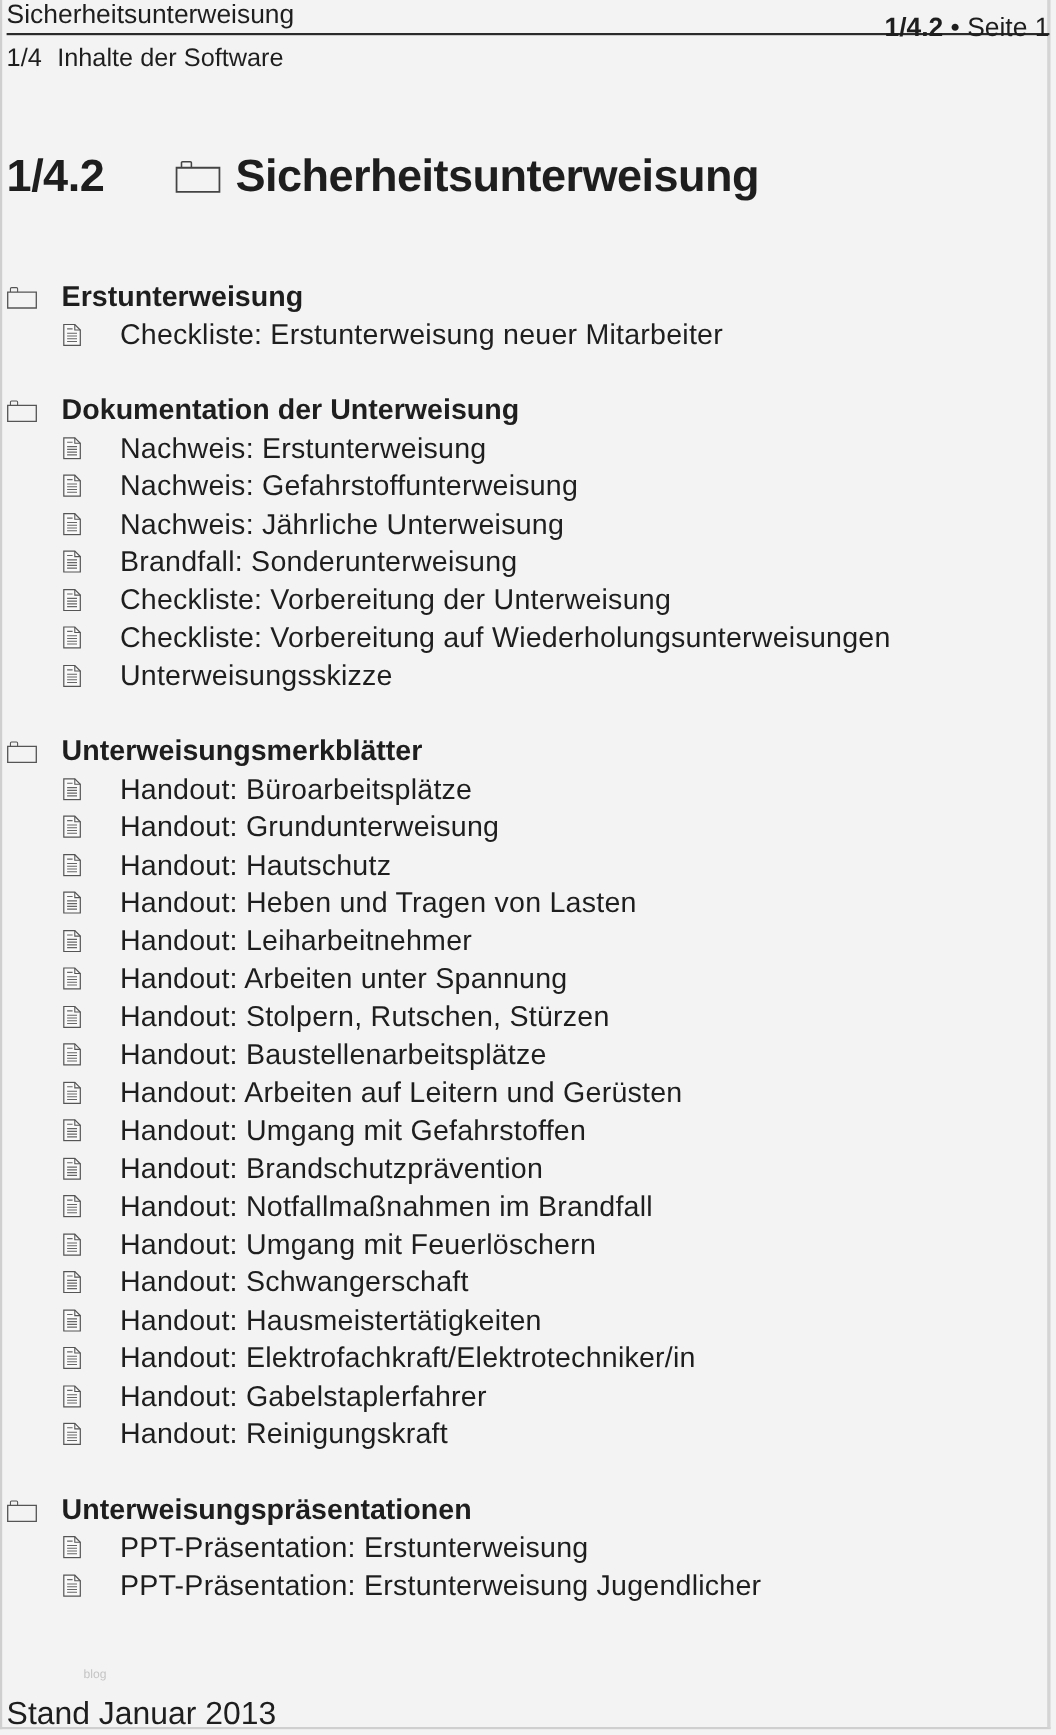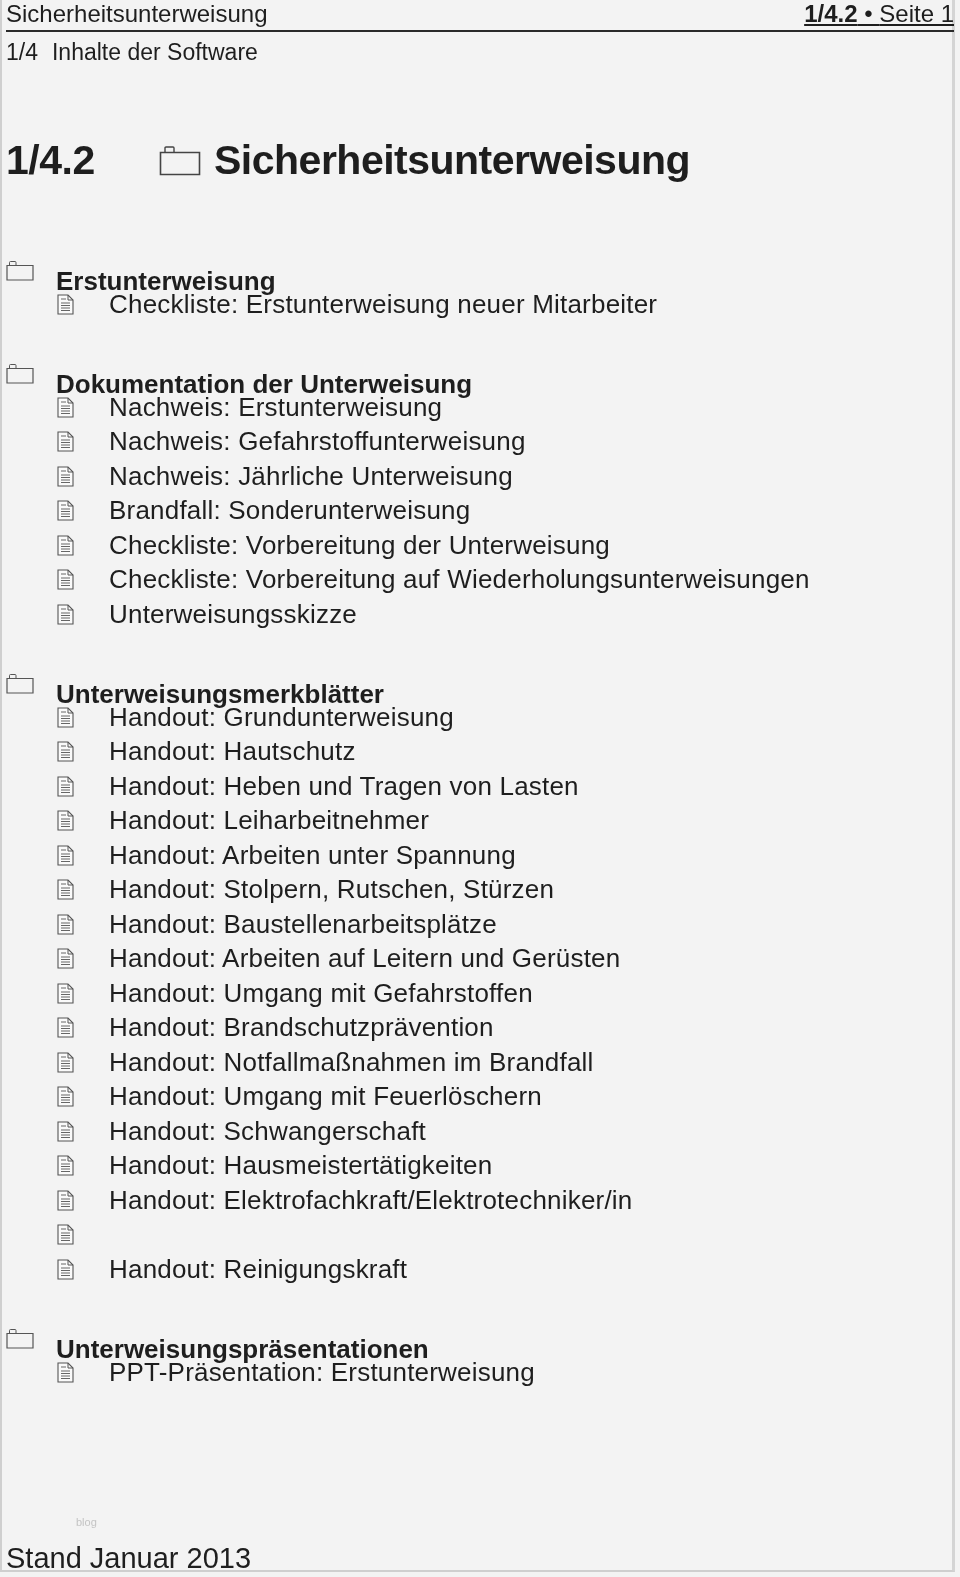--- a/index.html
+++ b/index.html
@@ -17,21 +17,21 @@
     border-right: 3px solid #d4d4d4;
     border-bottom: 2px solid #cfcfcf;
     box-sizing: border-box;
   }
   .running-header {
     position: absolute; left: 4px; top: 0; width: 948px; height: 30px;
     border-bottom: 2px solid #2a2a2a;
     font-size: 24px; line-height: 28px;
   }
   .running-header .left { position: absolute; left: 0; top: 0; }
-  .running-header .right { position: absolute; right: 0; top: 0; text-decoration: underline; }
+  .running-header .right { position: absolute; right: 0; top: 12px; }
   .running-header .right b { font-weight: bold; }
   .subheader {
     position: absolute; left: 4px; top: 38px;
     font-size: 23px; line-height: 28px;
   }
   .subheader .num { margin-right: 14px; }
   .title-row {
     position: absolute; left: 4px; top: 134px; height: 52px;
     font-size: 41px; font-weight: bold; line-height: 52px;
     letter-spacing: -0.5px;
@@ -40,21 +40,21 @@
   .title-row .folder { position: absolute; left: 153px; top: 10px; width: 42px; height: 32px; }
   .title-row .text { position: absolute; left: 208px; top: 0; white-space: nowrap; }
 
   .sections { position: absolute; left: 4px; top: 252px; width: 940px; }
   .section { margin-bottom: 34px; }
   .section-head {
     position: relative; height: 34.5px; line-height: 34px;
     font-size: 26px; font-weight: bold;
   }
   .section-head .folder { position: absolute; left: 0; top: 8px; width: 28px; height: 21px; }
-  .section-head .label { position: absolute; left: 50px; top: 12px; white-space: nowrap; text-align: center; }
+  .section-head .label { position: absolute; left: 50px; top: 0; white-space: nowrap; text-align: center; }
   .item {
     position: relative; height: 34.5px; line-height: 34px;
     font-size: 26px;
     text-align: center;
   }
   .item .doc { position: absolute; left: 51px; top: 7px; width: 17px; height: 21px; }
   .item .label { position: absolute; left: 103px; top: 0; white-space: nowrap; letter-spacing: 0.2px; }
 
   .watermark {
     position: absolute; left: 38px; top: 1516px;
@@ -178,20 +178,28 @@
             <path d="M3.5 5.5 V2.5 Q3.5 1.5 4.5 1.5 H9 Q10 1.5 10 2.5 V5.5" fill="none" stroke="#555" stroke-width="1"></path>
           </svg>
           <span class="label">Unterweisungsmerkblätter</span>
         </div>
         <div class="item">
           <svg class="doc" viewBox="0 0 17 21">
             <path d="M1 1 H11 L16 6 V20 H1 Z" fill="#fafafa" stroke="#555" stroke-width="1.1"></path>
             <path d="M11 1 V6 H16" fill="none" stroke="#555" stroke-width="1"></path>
             <path d="M4 5 H9 M4 9 H13 M4 11.5 H13 M4 14 H13 M4 16.5 H13" stroke="#666" stroke-width="1"></path>
           </svg>
+          <span class="label">Handout: Büroarbeitsplätze</span>
+        </div>
+        <div class="item">
+          <svg class="doc" viewBox="0 0 17 21">
+            <path d="M1 1 H11 L16 6 V20 H1 Z" fill="#fafafa" stroke="#555" stroke-width="1.1"></path>
+            <path d="M11 1 V6 H16" fill="none" stroke="#555" stroke-width="1"></path>
+            <path d="M4 5 H9 M4 9 H13 M4 11.5 H13 M4 14 H13 M4 16.5 H13" stroke="#666" stroke-width="1"></path>
+          </svg>
           <span class="label">Handout: Grundunterweisung</span>
         </div>
         <div class="item">
           <svg class="doc" viewBox="0 0 17 21">
             <path d="M1 1 H11 L16 6 V20 H1 Z" fill="#fafafa" stroke="#555" stroke-width="1.1"></path>
             <path d="M11 1 V6 H16" fill="none" stroke="#555" stroke-width="1"></path>
             <path d="M4 5 H9 M4 9 H13 M4 11.5 H13 M4 14 H13 M4 16.5 H13" stroke="#666" stroke-width="1"></path>
           </svg>
           <span class="label">Handout: Hautschutz</span>
         </div>
@@ -298,20 +306,21 @@
             <path d="M4 5 H9 M4 9 H13 M4 11.5 H13 M4 14 H13 M4 16.5 H13" stroke="#666" stroke-width="1"></path>
           </svg>
           <span class="label">Handout: Elektrofachkraft/Elektrotechniker/in</span>
         </div>
         <div class="item">
           <svg class="doc" viewBox="0 0 17 21">
             <path d="M1 1 H11 L16 6 V20 H1 Z" fill="#fafafa" stroke="#555" stroke-width="1.1"></path>
             <path d="M11 1 V6 H16" fill="none" stroke="#555" stroke-width="1"></path>
             <path d="M4 5 H9 M4 9 H13 M4 11.5 H13 M4 14 H13 M4 16.5 H13" stroke="#666" stroke-width="1"></path>
           </svg>
+          <span class="label">Handout: Gabelstaplerfahrer</span>
         </div>
         <div class="item">
           <svg class="doc" viewBox="0 0 17 21">
             <path d="M1 1 H11 L16 6 V20 H1 Z" fill="#fafafa" stroke="#555" stroke-width="1.1"></path>
             <path d="M11 1 V6 H16" fill="none" stroke="#555" stroke-width="1"></path>
             <path d="M4 5 H9 M4 9 H13 M4 11.5 H13 M4 14 H13 M4 16.5 H13" stroke="#666" stroke-width="1"></path>
           </svg>
           <span class="label">Handout: Reinigungskraft</span>
         </div>
       </div>
@@ -324,19 +333,27 @@
           <span class="label">Unterweisungspräsentationen</span>
         </div>
         <div class="item">
           <svg class="doc" viewBox="0 0 17 21">
             <path d="M1 1 H11 L16 6 V20 H1 Z" fill="#fafafa" stroke="#555" stroke-width="1.1"></path>
             <path d="M11 1 V6 H16" fill="none" stroke="#555" stroke-width="1"></path>
             <path d="M4 5 H9 M4 9 H13 M4 11.5 H13 M4 14 H13 M4 16.5 H13" stroke="#666" stroke-width="1"></path>
           </svg>
           <span class="label">PPT-Präsentation: Erstunterweisung</span>
         </div>
+        <div class="item">
+          <svg class="doc" viewBox="0 0 17 21">
+            <path d="M1 1 H11 L16 6 V20 H1 Z" fill="#fafafa" stroke="#555" stroke-width="1.1"></path>
+            <path d="M11 1 V6 H16" fill="none" stroke="#555" stroke-width="1"></path>
+            <path d="M4 5 H9 M4 9 H13 M4 11.5 H13 M4 14 H13 M4 16.5 H13" stroke="#666" stroke-width="1"></path>
+          </svg>
+          <span class="label">PPT-Präsentation: Erstunterweisung Jugendlicher</span>
+        </div>
       </div>
     </div>
 
   <div class="watermark">blog</div>
 
   <div class="footer">Stand Januar 2013</div>
 </div>
 
 </body></html>

